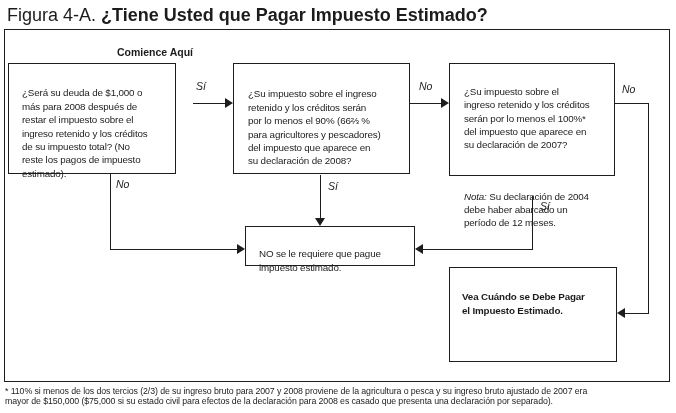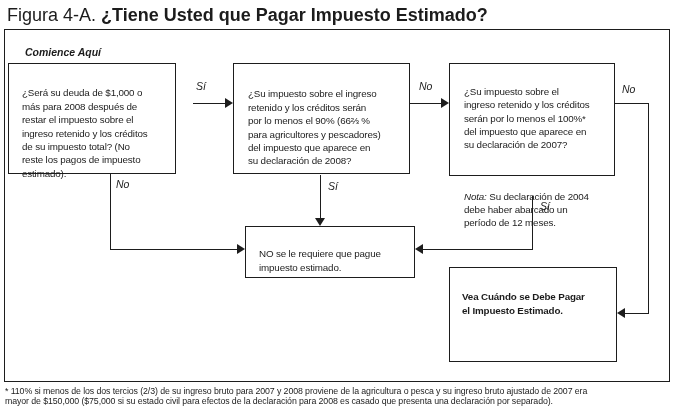--- a/index.html
+++ b/index.html
@@ -5,28 +5,28 @@
   * { margin:0; padding:0; box-sizing:border-box; }
   html,body { background:#fff; }
   .page {
     position:relative; width:676px; height:413px; background:#ffffff;
     font-family:"Liberation Sans", sans-serif; color:#1c1c1c; overflow:hidden;
   }
   .fig-title { position:absolute; left:7px; top:5px; font-size:18px; white-space:nowrap; }
   .fig-title .label { font-weight:400; }
   .fig-title .name  { font-weight:700; }
   .outer-border { position:absolute; left:4px; top:29px; width:666px; height:353px; border:1.4px solid #1d1d1d; }
-  .start-label { position:absolute; left:25px; top:46px; width:168px; text-align:left;
-                 font-weight:700; font-style:italic; font-size:10.5px; }
+  .start-label { position:absolute; left:25px; top:46px; width:168px; text-align:right;
+                 font-weight:700; font-size:10.5px; }
   .qbox { position:absolute; border:1.2px solid #1d1d1d; background:#fff;
           font-size:9.8px; line-height:13.4px; letter-spacing:-0.15px; white-space:pre-line; }
   .box1 { left:8px;  top:63px;  width:168px; height:111px; padding:9px 3px 0 13px; }
   .box2 { left:233px; top:63px;  width:177px; height:111px; padding:10px 3px 0 14px; }
   .box3 { left:449px; top:63px;  width:166px; height:113px; padding:8px 3px 0 14px; line-height:13.2px; }
-  .boxC { left:245px; top:226px; width:170px; height:52px;  padding:7px 3px 0 13px; }
+  .boxC { left:245px; top:226px; width:170px; height:40px;  padding:7px 3px 0 13px; }
   .boxM { left:449px; top:267px; width:168px; height:95px;  padding:6px 3px 0 12px; }
   .note-p { margin-top:12px; }
   .b { font-weight:700; }
   .bi { font-weight:400; font-style:italic; }
   .p2 { margin-top:3px; font-weight:700; }
   .hline { position:absolute; height:1.4px; background:#1d1d1d; }
   .vline { position:absolute; width:1.4px;  background:#1d1d1d; }
   .arr { position:absolute; width:0; height:0; }
   .arr-r { border-top:5px solid transparent; border-bottom:5px solid transparent; border-left:8px solid #1d1d1d; }
   .arr-l { border-top:5px solid transparent; border-bottom:5px solid transparent; border-right:8px solid #1d1d1d; }

